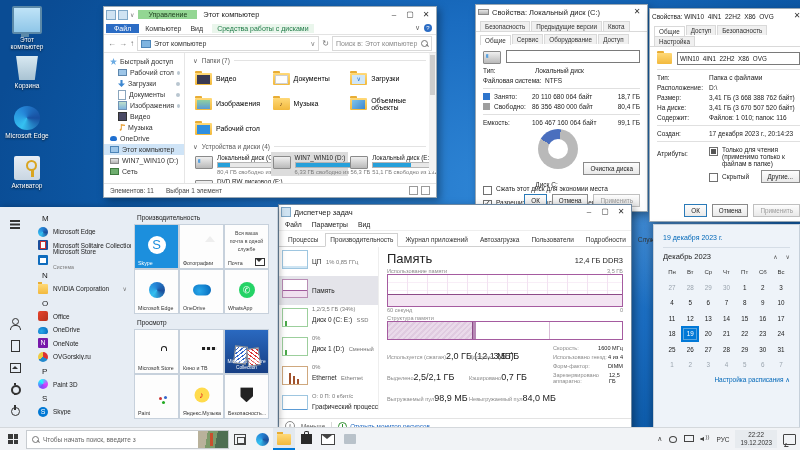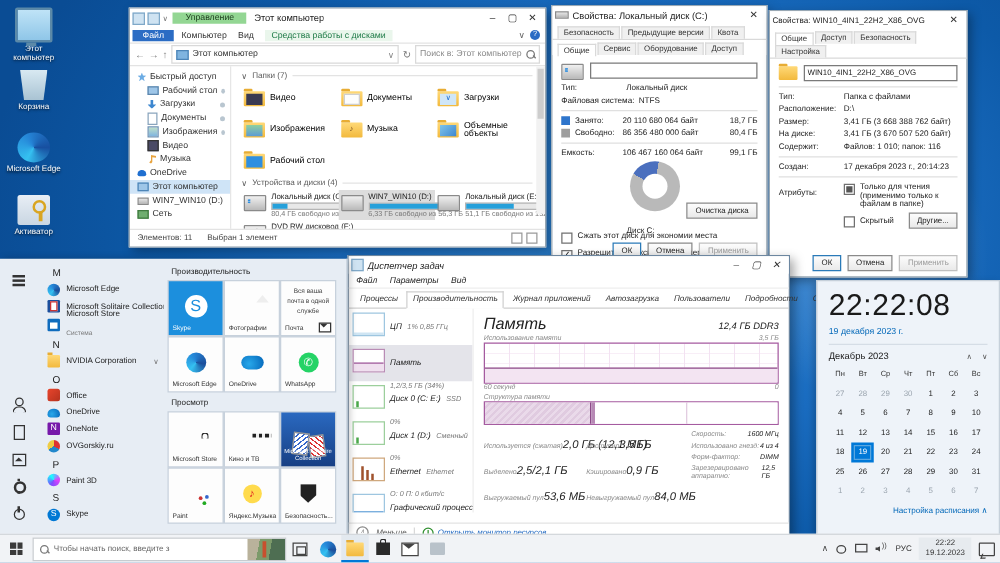--- a/index.html
+++ b/index.html
@@ -9,21 +9,21 @@
     background:radial-gradient(ellipse 520px 380px at 63% 42%, #2f86d6 0%, #1a6cc0 45%, #0d5aa8 70%, #0a4c94 100%);}
   .desktop::after{content:"";position:absolute;left:72%;top:18%;width:28%;height:55%;
     background:radial-gradient(ellipse at 50% 50%, rgba(255,255,255,.22), rgba(255,255,255,0) 65%);}
 
   
   .window{position:absolute;background:#fff;border:1px solid #99a8b4;box-shadow:3px 3px 8px rgba(0,0,0,.35);}
   .titlebar{display:flex;align-items:center;height:14px;font-size:7.5px;color:#222;padding:0 2px;background:#fff;}
   .t-title{flex:0 1 auto;white-space:nowrap;overflow:hidden;}
   .winbtns{margin-left:auto;display:flex;}
   .winbtns span{width:16px;text-align:center;font-size:8px;color:#333;line-height:14px;}
-  .dlg{font-size:6.5px;color:#222;}
+  .dlg{font-size:6.5px;color:#222;margin-left:34px;}
 
   
   .dicon{position:absolute;width:46px;text-align:center;color:#fff;font-size:6.5px;
     text-shadow:0 1px 2px rgba(0,0,0,.8);}
   .dicon .glyph{width:26px;height:24px;margin:0 auto 2px;position:relative;}
   .pc-glyph{background:linear-gradient(#bfe3f7,#8fc6e8);border:2px solid #5b89a8;border-radius:2px;}
   .pc-glyph::after{content:"";position:absolute;left:7px;bottom:-5px;width:8px;height:3px;background:#5b89a8;}
   .bin-glyph{background:linear-gradient(#d8e9f2,#a9c3d3);border-radius:2px;clip-path:polygon(8% 0,92% 0,80% 100%,20% 100%);}
   .edge-glyph{border-radius:50%;background:conic-gradient(from 210deg,#35c1f1,#2586d8,#174fa0,#35c1f1);}
   .key-glyph{background:linear-gradient(#e8eef5,#c9d6e2);border-radius:2px;}
@@ -123,21 +123,21 @@
   .btn[disabled]{color:#9a9a9a;border-color:#c0c0c0;}
   .cleanupbtn{position:absolute;right:0;bottom:6px;}
   .chkrow{display:flex;gap:4px;margin-top:4px;align-items:flex-start;}
   .chk{width:7px;height:7px;border:1px solid #707070;background:#fff;flex:0 0 auto;position:relative;margin-top:1px;}
   .chk.on::after{content:"✓";position:absolute;left:0;top:-2px;font-size:8px;color:#222;}
   .chk.part::after{content:"";position:absolute;inset:1px;background:#555;}
   .dlgbtns{position:absolute;left:0;right:0;bottom:4px;display:flex;justify-content:flex-end;gap:5px;padding:0 7px;}
   .fp-ico{width:15px;height:11px;flex:0 0 auto;margin-right:5px;}
 
   
-  #taskman{left:278px;top:204px;width:352px;height:228px;z-index:4;border-color:#6d87a0;font-style:italic;}
+  #taskman{left:278px;top:204px;width:352px;height:228px;z-index:4;border-color:#6d87a0;}
   .menubar{display:flex;gap:10px;font-size:6.8px;color:#222;padding:2px 6px;border-bottom:1px solid #eee;}
   .tm-tabs{display:flex;font-size:6.5px;color:#333;border-bottom:1px solid #d0d0d0;padding:2px 4px 0;gap:2px;}
   .tm-tab{padding:2px 4px;border:1px solid transparent;white-space:nowrap;}
   .tm-tab.active{border-color:#d0d0d0;border-bottom:1px solid #fff;background:#fff;margin-bottom:-1px;}
   .tm-body{display:flex;height:163px;}
   .tm-side{width:99px;border-right:1px solid #eee;overflow:hidden;}
   .tm-item{display:flex;gap:4px;padding:3px 3px;height:23px;}
   .tm-item.sel{background:#e4e4ea;}
   .thumb{width:24px;height:17px;border:1px solid;background:#fff;flex:0 0 auto;position:relative;overflow:hidden;}
   .th-cpu{border-color:#9ec6e0;} .th-cpu::after{content:"";position:absolute;left:0;right:0;bottom:0;height:2px;background:#cfe5f3;}
@@ -738,22 +738,22 @@
         <span class="c0" style="width: 36%;"></span>
         <span class="c1" style="width: 1.5%;"></span>
         <span class="c2" style="width: 31.5%;"></span>
         <span class="c3" style="width: 31%;"></span>
       </div>
       <div class="statgrid">
         <div class="statcols">
           <span class="stat"><span class="sl">Используется (сжатая)</span><span class="sv">2,0 ГБ (12,1 МБ)</span></span>
           <span class="stat"><span class="sl">Доступно</span><span class="sv">3,5 ГБ</span></span>
           <span class="stat"><span class="sl">Выделено</span><span class="sv">2,5/2,1 ГБ</span></span>
-          <span class="stat"><span class="sl">Кэшировано</span><span class="sv">0,9 ГБ</span></span>
-          <span class="stat"><span class="sl">Выгружаемый пул</span><span class="sv">53,6 МБ</span></span>
+          <span class="stat"><span class="sl">Кэшировано</span><span class="sv">0,7 ГБ</span></span>
+          <span class="stat"><span class="sl">Выгружаемый пул</span><span class="sv">98,9 МБ</span></span>
           <span class="stat"><span class="sl">Невыгружаемый пул</span><span class="sv">84,0 МБ</span></span>
         </div>
         <div class="sidestats">
           <div class="ss">
               <span class="sl">Скорость:</span>
               <span class="sv">1600 МГц</span>
             </div>
           <div class="ss">
               <span class="sl">Использовано гнезд:</span>
               <span class="sv">4 из 4</span>
@@ -895,21 +895,20 @@
       </div>
       <div class="tile">
         <span class="tilecenter tc-shield"></span>
         <span class="tlabel">Безопасность...</span>
       </div>
     </div>
   </div>
 </div>
 
 <div id="clockfly">
-  <div class="bigtime">22:22:08</div>
   <div class="bigdate">19 декабря 2023 г.</div>
   <div class="clockhr"></div>
   <div class="monthrow">
     <span>Декабрь 2023</span>
     <span class="chevs">
       <span>∧</span>
       <span>∨</span>
     </span>
   </div>
   <div class="calgrid">

